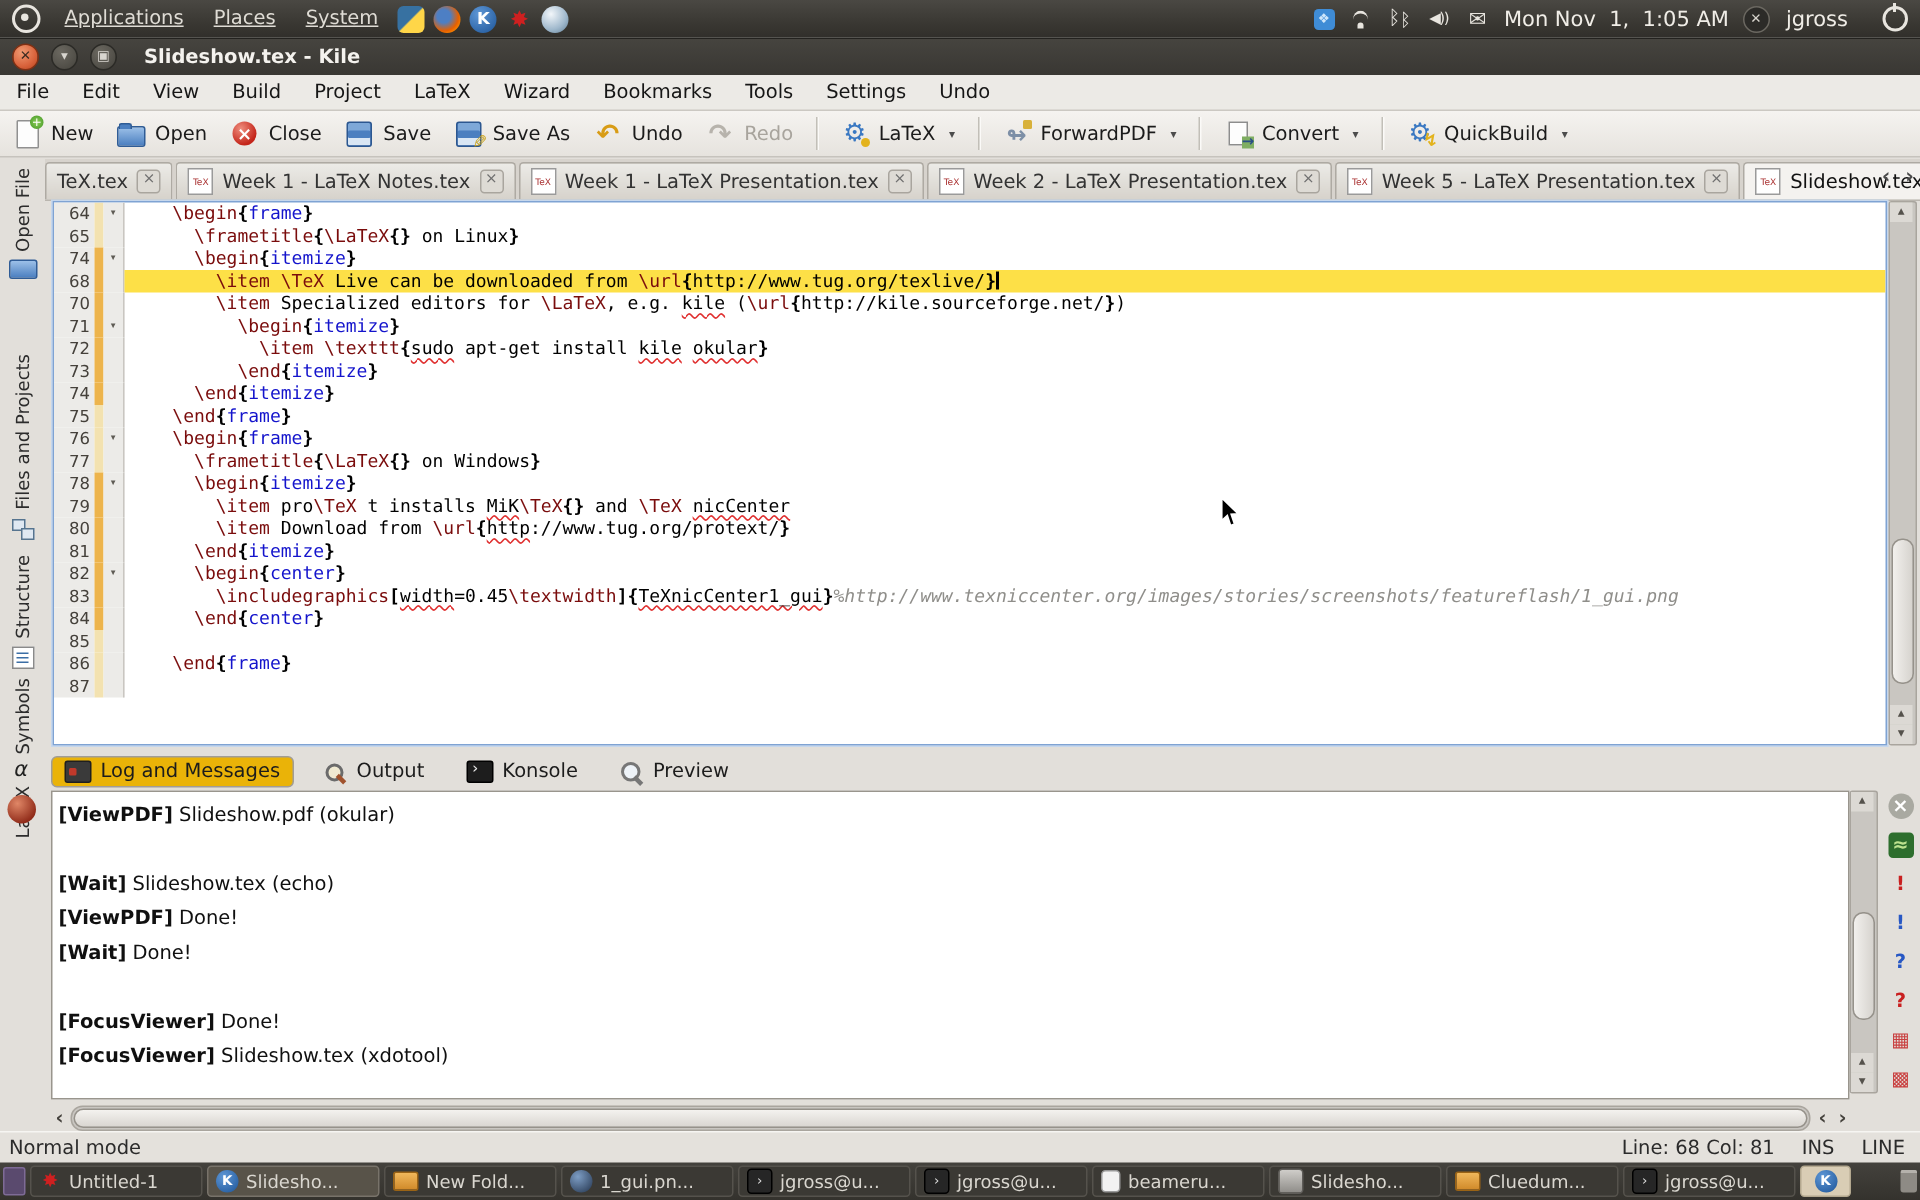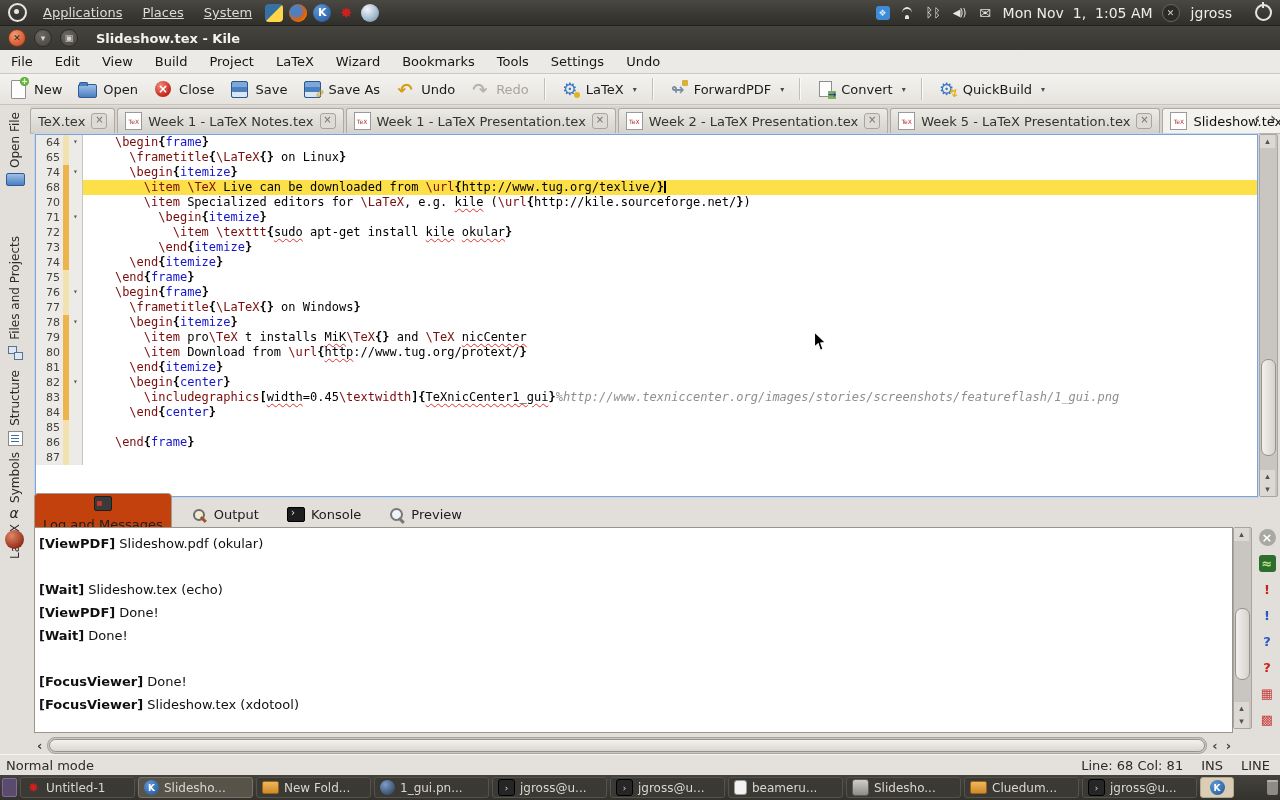--- a/index.html
+++ b/index.html
@@ -120,21 +120,21 @@
   .sb-thumb-v{position:absolute;left:1px;width:13px;background:linear-gradient(90deg,#f2f0ed,#d6d3ce);border:1px solid #96928b;border-radius:7px;}
   #evscroll{left:1259px;top:134px;height:361px;}
   #lvscroll{left:1233px;top:527px;height:200px;}
   #hscroll{position:absolute;left:34px;top:737px;width:1200px;height:16px;display:flex;align-items:center;gap:2px;}
   #hscroll .harrow{color:#45423d;font-size:13px;font-weight:bold;padding:0 3px;}
   #htrack{flex:1;height:15px;background:#c9c6c1;border:1px solid #a9a59e;border-radius:8px;position:relative;}
   #hthumb{position:absolute;left:1px;top:1px;right:1px;height:11px;background:linear-gradient(#f4f2ef,#d9d6d1);border:1px solid #96928b;border-radius:7px;}
   
   #btabs{position:absolute;left:34px;top:502px;height:24px;display:flex;gap:12px;align-items:center;font-size:13px;color:#1c1c1c;}
   .btab{display:flex;align-items:center;gap:6px;padding:2px 8px;}
-  .btab.active{border:1px solid #a19d96;border-radius:4px;background:#c2410c;flex-direction:column;}
+  .btab.active{border:1px solid #a19d96;border-radius:4px;background:#eab308;}
   .bico{width:16px;height:13px;position:relative;flex:none;}
   .log-icon{background:#3a3a3a;border:1px solid #1f1f1f;border-radius:2px;}
   .log-icon:before{content:"";position:absolute;left:2px;top:4px;width:5px;height:5px;background:#c0392b;border-radius:1px;}
   .output-icon:before{content:"";position:absolute;left:1px;top:1px;width:8px;height:8px;border:2px solid #6b6b6b;border-radius:50%;background:#f0ead2;}
   .output-icon:after{content:"";position:absolute;right:1px;bottom:0;width:7px;height:2.5px;background:#a0522d;transform:rotate(45deg);}
   .konsole-icon{background:#1d1d1d;border:1px solid #000;border-radius:2px;}
   .konsole-icon:before{content:"›";color:#e8e8e8;font-size:10px;position:absolute;left:3px;top:-1px;}
   .preview-icon:before{content:"";position:absolute;left:1px;top:0;width:9px;height:9px;border:2px solid #777;border-radius:50%;background:#eef3f8;}
   .preview-icon:after{content:"";position:absolute;right:0;bottom:-1px;width:7px;height:2.5px;background:#777;transform:rotate(45deg);}
   #logpanel{position:absolute;left:34px;top:527px;width:1197px;height:200px;background:#fff;border:1px solid #99958d;padding-top:4px;}

